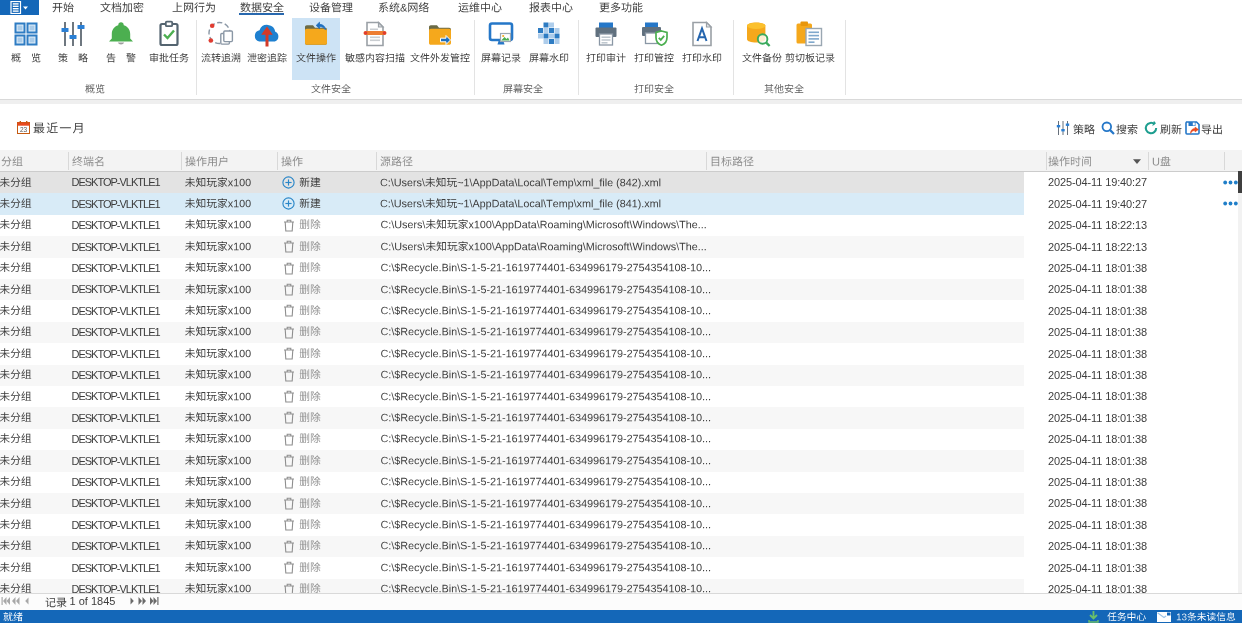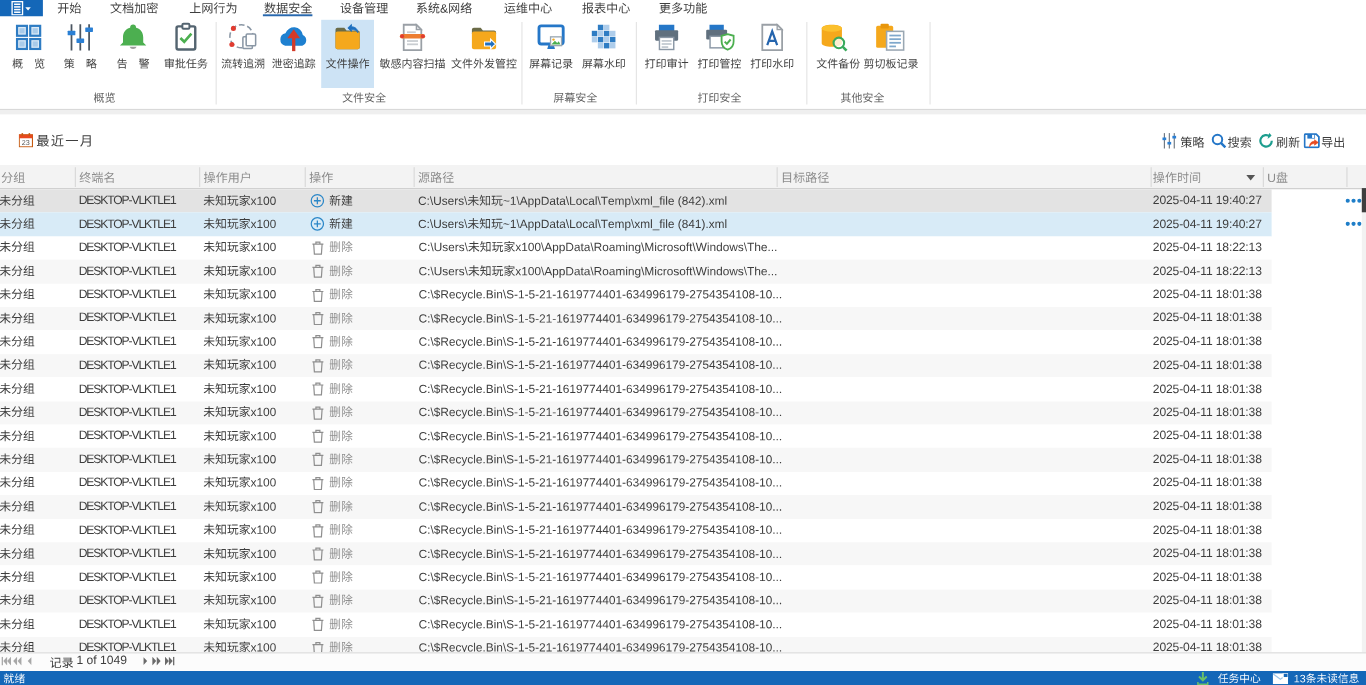--- a/index.html
+++ b/index.html
@@ -1,15 +1,15 @@
 <!DOCTYPE html>
 <html><head><meta charset="utf-8"><style>html,body{margin:0;padding:0;width:1242px;height:623px;overflow:hidden;background:#fff;
 font-family:"Liberation Sans",sans-serif;position:relative}
 svg{display:block}
-.row{position:absolute;left:0;width:1156px;height:21.4px}
+.row{position:absolute;left:0;width:1024px;height:21.4px}
 .row svg.t{position:absolute;top:3.6px}
 .row svg.opi{position:absolute;top:4px}
 .lt{position:absolute;top:4.4px;font-size:11px;color:#3d3d3d;white-space:pre}
 .dk{letter-spacing:-1.0px}
 .dt{letter-spacing:-0.12px}
 </style></head><body>
 <svg width="0" height="0" style="position:absolute">
     <defs>
       <path id="m0" d="M7.1 -7.7V-4.6H4.1V-5.1V-7.7ZM0.6 -4.6V-3.8H3.2C3.0 -2.3 2.5 -0.8 0.6 0.3C0.8 0.5 1.1 0.7 1.3 0.9C3.3 -0.4 3.9 -2.1 4.0 -3.8H7.1V0.9H8.0V-3.8H10.4V-4.6H8.0V-7.7H10.1V-8.5H1.0V-7.7H3.2V-5.1L3.2 -4.6Z M16.1 -3.6V0.9H16.8V0.4H20.2V0.9H21.0V-3.6ZM16.8 -0.3V-2.8H20.2V-0.3ZM15.7 -4.5C16.0 -4.6 16.5 -4.7 20.6 -5.0C20.7 -4.7 20.9 -4.4 21.0 -4.2L21.7 -4.6C21.3 -5.4 20.5 -6.7 19.8 -7.6L19.1 -7.3C19.5 -6.8 19.9 -6.3 20.2 -5.7L16.7 -5.5C17.4 -6.5 18.2 -7.7 18.8 -9.0L17.9 -9.3C17.3 -7.9 16.4 -6.4 16.1 -6.0C15.9 -5.6 15.7 -5.3 15.4 -5.3C15.5 -5.1 15.7 -4.7 15.7 -4.5ZM13.2 -6.2H14.5C14.3 -4.8 14.1 -3.6 13.7 -2.7C13.3 -2.9 13.0 -3.2 12.6 -3.5C12.8 -4.3 13.0 -5.2 13.2 -6.2ZM11.7 -3.2C12.3 -2.8 12.8 -2.4 13.4 -1.9C12.9 -0.9 12.2 -0.2 11.4 0.2C11.6 0.4 11.8 0.7 11.9 0.9C12.8 0.3 13.5 -0.4 14.0 -1.4C14.4 -1.0 14.8 -0.6 15.0 -0.2L15.5 -0.9C15.2 -1.3 14.8 -1.7 14.3 -2.1C14.8 -3.4 15.1 -4.9 15.3 -6.9L14.8 -7.0L14.7 -7.0H13.4C13.5 -7.7 13.6 -8.5 13.7 -9.1L13.0 -9.2C12.9 -8.5 12.8 -7.8 12.6 -7.0H11.5V-6.2H12.5C12.2 -5.1 12.0 -4.0 11.7 -3.2Z"></path>
       <path id="m1" d="M4.7 -9.1C5.0 -8.5 5.3 -7.8 5.5 -7.3L6.4 -7.6C6.2 -8.1 5.8 -8.8 5.5 -9.3ZM0.5 -7.3V-6.5H2.3C2.9 -4.8 3.8 -3.4 4.9 -2.2C3.7 -1.2 2.2 -0.4 0.4 0.1C0.6 0.3 0.8 0.7 0.9 0.9C2.8 0.3 4.3 -0.5 5.5 -1.6C6.8 -0.5 8.3 0.3 10.1 0.8C10.2 0.6 10.4 0.2 10.6 0.0C8.9 -0.4 7.4 -1.2 6.2 -2.2C7.3 -3.3 8.1 -4.8 8.8 -6.5H10.5V-7.3ZM5.5 -2.8C4.5 -3.8 3.7 -5.1 3.1 -6.5H7.8C7.3 -5.0 6.5 -3.8 5.5 -2.8Z M20.4 -8.5C20.1 -7.7 19.7 -6.6 19.3 -5.9L19.9 -5.7C20.3 -6.3 20.8 -7.4 21.2 -8.3ZM15.4 -8.3C15.7 -7.5 16.2 -6.4 16.3 -5.7L17.1 -6.0C16.9 -6.7 16.4 -7.7 16.0 -8.5ZM13.1 -9.2V-6.9H11.5V-6.1H13.0C12.7 -4.6 12.0 -2.9 11.3 -1.9C11.4 -1.7 11.6 -1.4 11.7 -1.2C12.2 -1.9 12.7 -3.2 13.1 -4.4V0.9H13.9V-4.7C14.2 -4.1 14.7 -3.4 14.8 -3.1L15.3 -3.7C15.1 -4.0 14.2 -5.3 13.9 -5.7V-6.1H15.3V-6.9H13.9V-9.2ZM15.1 -0.7V0.1H20.3V0.8H21.1V-5.2H18.6V-9.2H17.8V-5.2H15.3V-4.4H20.3V-3.0H15.4V-2.2H20.3V-0.7Z M28.3 -7.9V0.7H29.1V-0.1H31.2V0.6H32.0V-7.9ZM29.1 -0.9V-7.1H31.2V-0.9ZM24.1 -9.1 24.1 -7.1H22.6V-6.3H24.1C24.0 -3.6 23.7 -1.1 22.3 0.3C22.5 0.5 22.8 0.7 22.9 0.9C24.4 -0.7 24.8 -3.4 24.9 -6.3H26.6C26.5 -2.1 26.4 -0.6 26.2 -0.3C26.1 -0.1 26.0 -0.1 25.8 -0.1C25.6 -0.1 25.1 -0.1 24.6 -0.2C24.8 0.1 24.8 0.4 24.8 0.7C25.3 0.7 25.9 0.7 26.2 0.7C26.5 0.6 26.7 0.5 26.9 0.2C27.2 -0.2 27.3 -1.8 27.4 -6.7C27.4 -6.9 27.4 -7.1 27.4 -7.1H24.9L25.0 -9.1Z M35.0 -6.1C34.7 -5.4 34.2 -4.6 33.5 -4.1L34.2 -3.7C34.8 -4.2 35.3 -5.1 35.7 -5.8ZM36.9 -6.9C37.6 -6.6 38.4 -6.1 38.8 -5.7L39.2 -6.2C38.8 -6.6 38.0 -7.1 37.3 -7.4ZM41.0 -5.6C41.7 -5.0 42.5 -4.1 42.9 -3.6L43.5 -4.0C43.1 -4.6 42.3 -5.4 41.6 -6.0ZM40.6 -7.0C39.7 -6.0 38.5 -5.1 37.1 -4.4V-6.3H36.3V-4.1V-4.1C35.4 -3.7 34.4 -3.4 33.4 -3.2C33.6 -3.0 33.8 -2.6 33.9 -2.5C34.8 -2.7 35.7 -3.0 36.5 -3.4C36.7 -3.2 37.1 -3.1 37.8 -3.1C38.0 -3.1 39.9 -3.1 40.1 -3.1C41.1 -3.1 41.3 -3.4 41.4 -4.7C41.2 -4.8 40.9 -4.9 40.7 -5.0C40.7 -3.9 40.6 -3.8 40.1 -3.8C39.7 -3.8 38.1 -3.8 37.8 -3.8L37.4 -3.8C38.9 -4.5 40.3 -5.5 41.3 -6.7ZM34.8 -2.2V0.4H41.5V0.9H42.3V-2.2H41.5V-0.4H38.9V-2.8H38.1V-0.4H35.6V-2.2ZM37.9 -9.2C38.0 -8.9 38.1 -8.6 38.1 -8.3H33.8V-6.1H34.7V-7.5H42.3V-6.1H43.2V-8.3H39.0C38.9 -8.6 38.8 -9.0 38.6 -9.3Z"></path>
@@ -810,21 +810,21 @@
 <svg style="position:absolute;left:11px;top:597px" width="9" height="8" viewBox="0 0 9 8">
     <path d="M4.5 0 L4.5 8 L1 4 Z" fill="#a8a8a8"></path>
     <path d="M8.5 0 L8.5 8 L5 4 Z" fill="#a8a8a8"></path>
   </svg>
 <svg style="position:absolute;left:23px;top:597px" width="9" height="8" viewBox="0 0 9 8">
     <path d="M5.5 0.5 L5.5 7.5 L2.2 4 Z" fill="#a8a8a8"></path>
   </svg>
 <svg style="position:absolute;left:45.0px;top:595.5px" width="23" height="14.3" viewBox="0 -10.45 23 14.30">
     <use href="#jilu" fill="#3d3d3d"></use>
   </svg>
-<span class="lt" style="position:absolute;left:69.5px;top:595px;color:#3d3d3d">1 of 1049</span>
+<span class="lt" style="position:absolute;left:69.5px;top:595px;color:#3d3d3d">1 of 1845</span>
 <svg style="position:absolute;left:127px;top:597px" width="9" height="8" viewBox="0 0 9 8">
     <path d="M3.5 0.5 L3.5 7.5 L6.8 4 Z" fill="#6a6a6a"></path>
   </svg>
 <svg style="position:absolute;left:138px;top:597px" width="9" height="8" viewBox="0 0 9 8">
     <path d="M0.5 0 L0.5 8 L4 4 Z" fill="#6a6a6a"></path>
     <path d="M4.5 0 L4.5 8 L8 4 Z" fill="#6a6a6a"></path>
   </svg>
 <svg style="position:absolute;left:150px;top:597px" width="9" height="8" viewBox="0 0 9 8">
     <path d="M0 0 L0 8 L3.5 4 Z" fill="#6a6a6a"></path>
     <path d="M3.5 0 L3.5 8 L7 4 Z" fill="#6a6a6a"></path>

